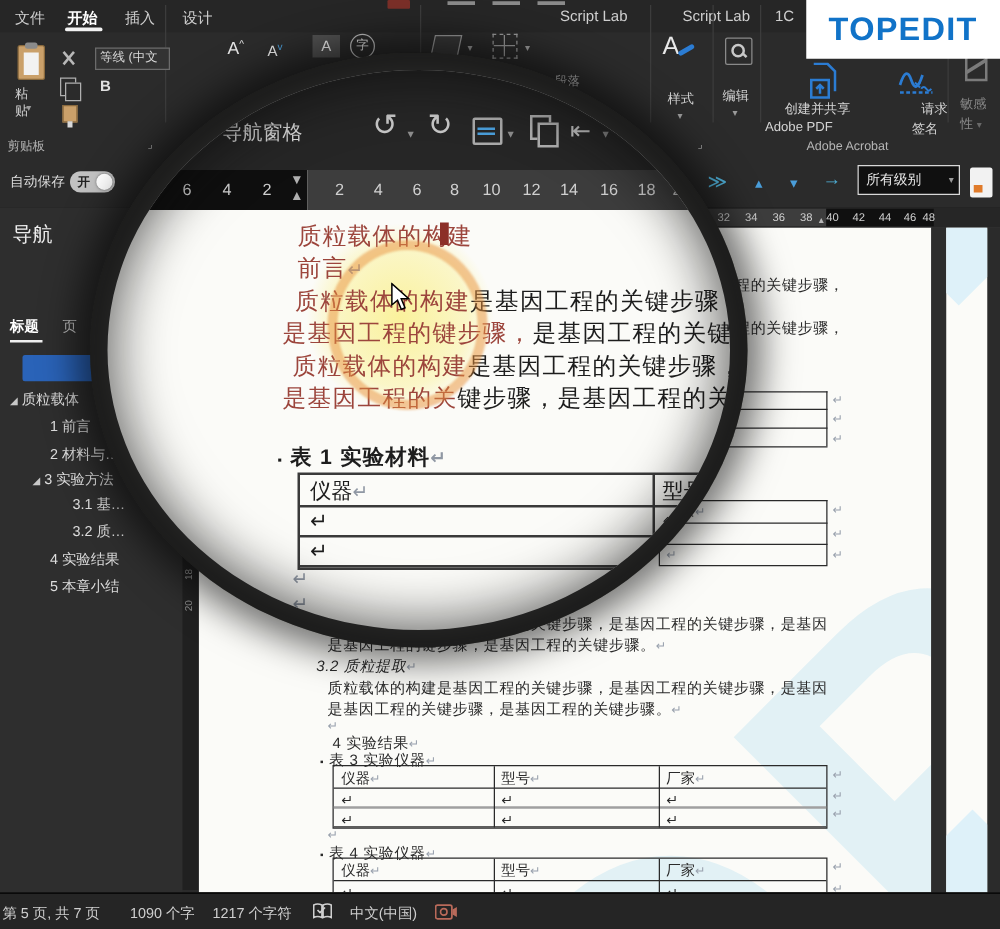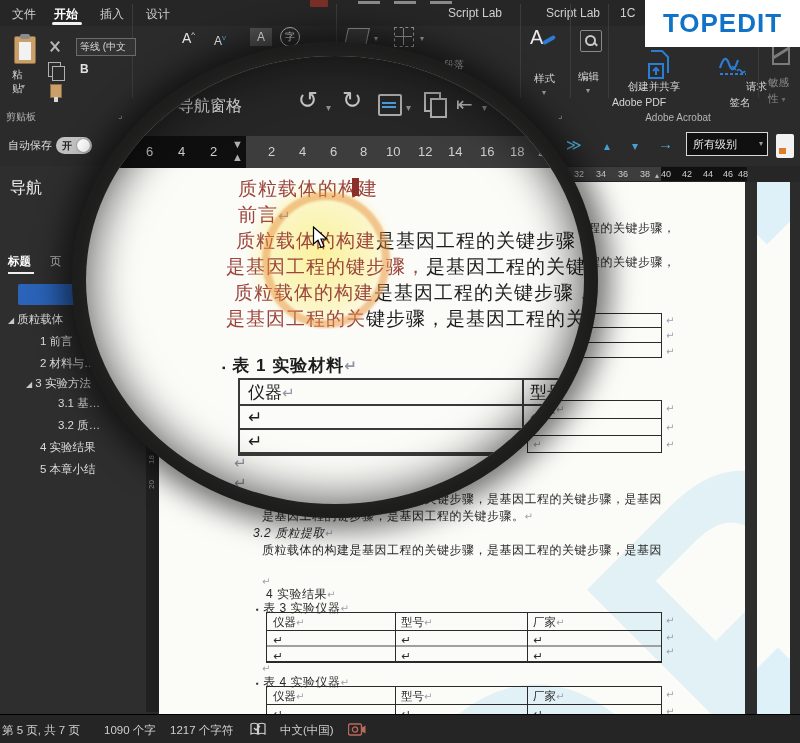--- a/index.html
+++ b/index.html
@@ -204,21 +204,21 @@
   <div class="abs btnlabel" style="left:612px;top:80px;width:84px;text-align:center;">创建并共享</div>
   <div class="abs btnlabel" style="left:612px;top:96px;width:84px;text-align:left;">Adobe PDF</div>
   <div class="abs" style="left:718px;top:50px;">
     <svg width="30" height="28" viewBox="0 0 30 28">
         <path d="M2 18 q5 -16 9 -4 t9 -4" fill="none" stroke="#2b7cd3" stroke-width="2.2"></path>
         <path d="M14 20 l4 -4 m-4 0 l4 4" stroke="#2b7cd3" stroke-width="1.6"></path>
         <path d="M19 21 q2 -3 4 0 q2 3 4 0" fill="none" stroke="#2b7cd3" stroke-width="1.6"></path>
         <path d="M2 24 h26" stroke="#2b7cd3" stroke-width="2" stroke-dasharray="3 2"></path>
       </svg>
   </div>
-  <div class="abs btnlabel" style="left:746px;top:80px;width:36px;text-align:left;">请求</div>
+  <div class="abs btnlabel" style="left:722px;top:80px;width:36px;text-align:right;">请求</div>
   <div class="abs btnlabel" style="left:722px;top:96px;width:36px;text-align:center;">签名</div>
   <div class="abs glabel" style="left:618px;top:112px;width:120px;text-align:center;">Adobe Acrobat</div>
   <div class="abs gdiv" style="left:758px;"></div>
 
   <div class="abs" style="left:770px;top:42px;opacity:.55;">
     <svg width="24" height="26" viewBox="0 0 24 26">
         <rect x="3" y="2" width="16" height="20" fill="none" stroke="#bdbdbd" stroke-width="2"></rect>
         <path d="M3 16 l16 -10" stroke="#bdbdbd" stroke-width="3"></path>
       </svg>
   </div>
@@ -308,20 +308,21 @@
       <div class="dpc" style="left:374px;top:240px;">↵</div>
       <div class="dpc" style="left:374px;top:257px;">↵</div>
       <div class="dpc" style="left:507px;top:221px;">↵</div>
       <div class="dpc" style="left:507px;top:240px;">↵</div>
       <div class="dpc" style="left:507px;top:257px;">↵</div>
 
       <div class="dtext" style="left:103px;top:309px;">质粒载体的构建是基因工程的关键步骤，是基因工程的关键步骤，是基因</div>
       <div class="dtext" style="left:103px;top:326px;"><span>是基因工程的键步骤，是基因工程的关键步骤。</span><span class="pc">↵</span></div>
       <div class="dtext" style="left:94px;top:343px;font-style:italic;"><span>3.2 质粒提取</span><span class="pc">↵</span></div>
       <div class="dtext" style="left:103px;top:360px;">质粒载体的构建是基因工程的关键步骤，是基因工程的关键步骤，是基因</div>
+      <div class="dtext" style="left:103px;top:377px;"><span>是基因工程的关键步骤，是基因工程的关键步骤。</span><span class="pc">↵</span></div>
       <div class="dpc" style="left:103px;top:394px;">↵</div>
       <div class="dtext" style="left:107px;top:404px;"><span>4 实验结果</span><span class="pc">↵</span></div>
       <div class="dtext" style="left:97px;top:418px;text-align:right;"><span style="font-size:8px;">▪</span> <span>表 3 实验仪器</span><span class="pc">↵</span></div>
 
       <div class="rtable" style="left:107px;top:430px;width:394px;">
         <div class="trow" style="height:17px;">
           <span class="tcell" style="left:6px;"><span>仪器</span><span class="pc">↵</span></span>
           <span class="tcell" style="left:134px;"><span>型号</span><span class="pc">↵</span></span>
           <span class="tcell" style="left:266px;"><span>厂家</span><span class="pc">↵</span></span>
         </div>

